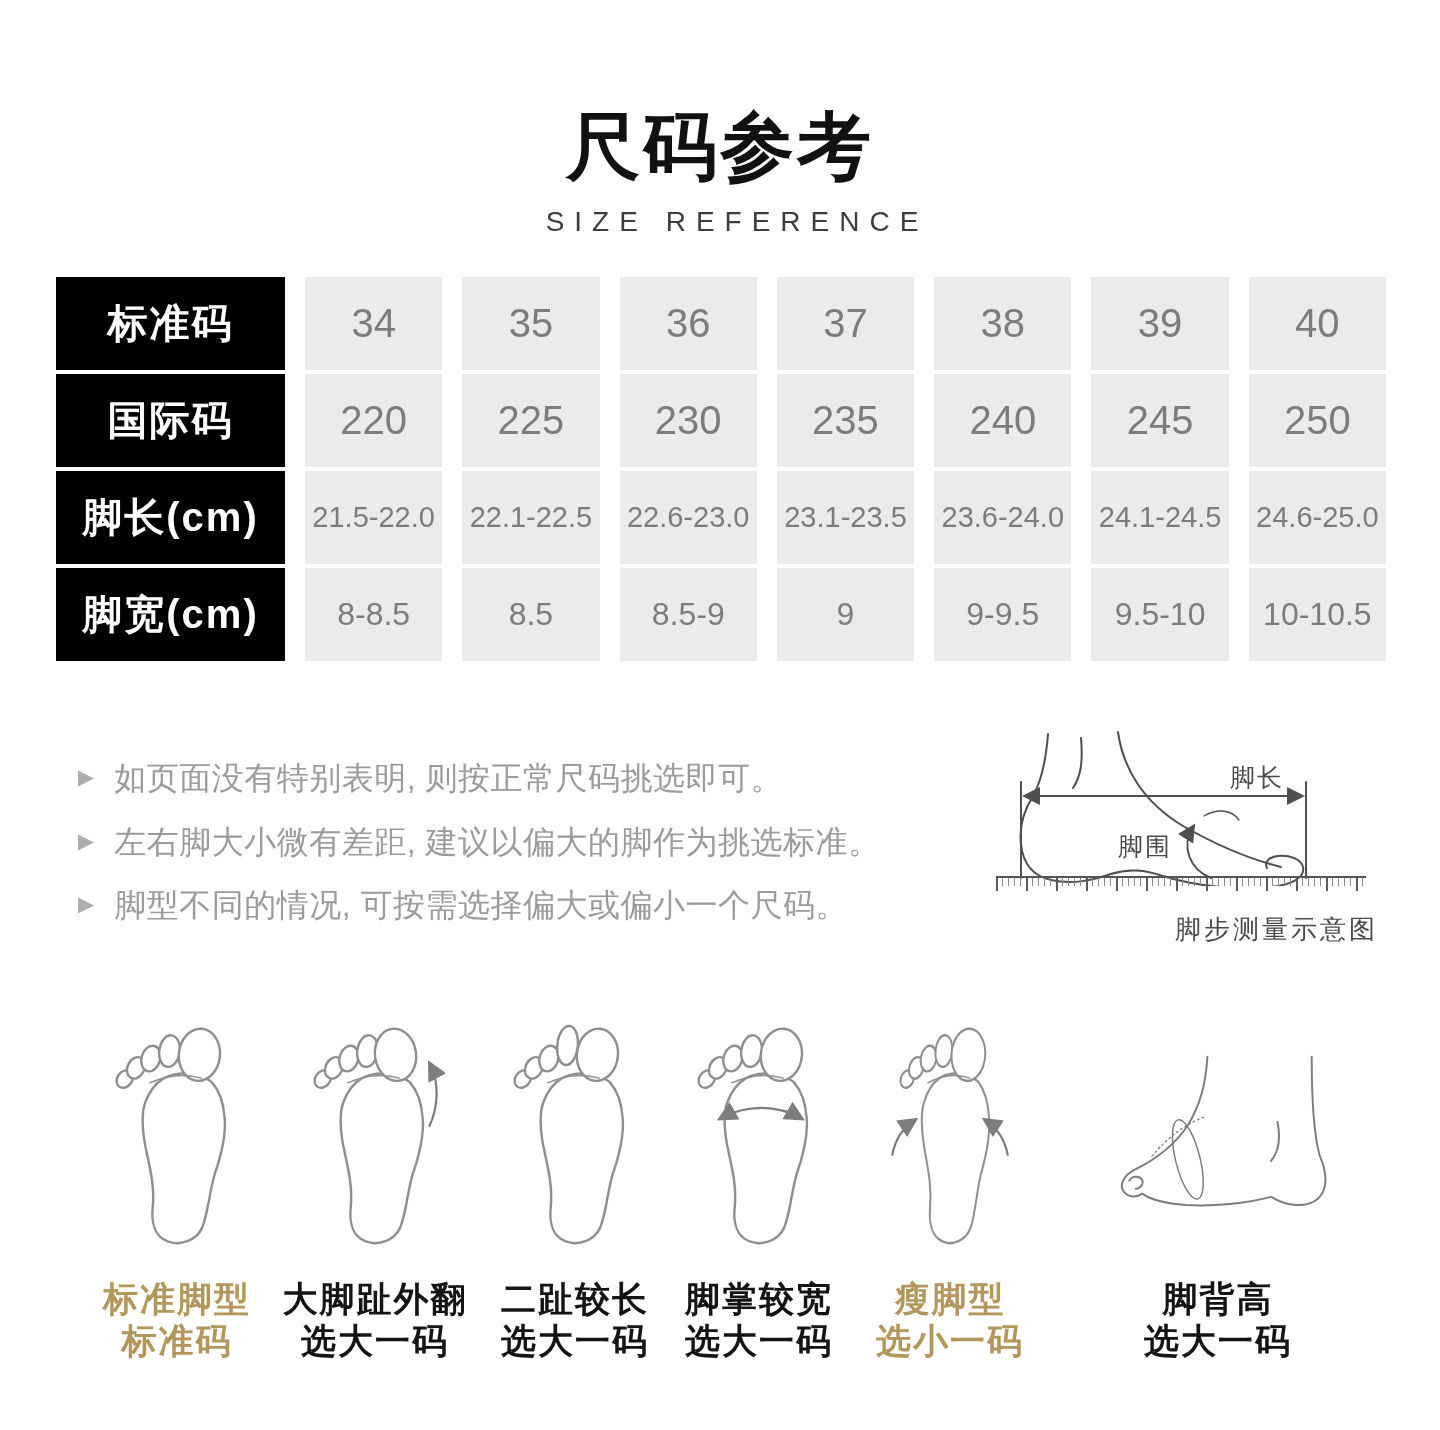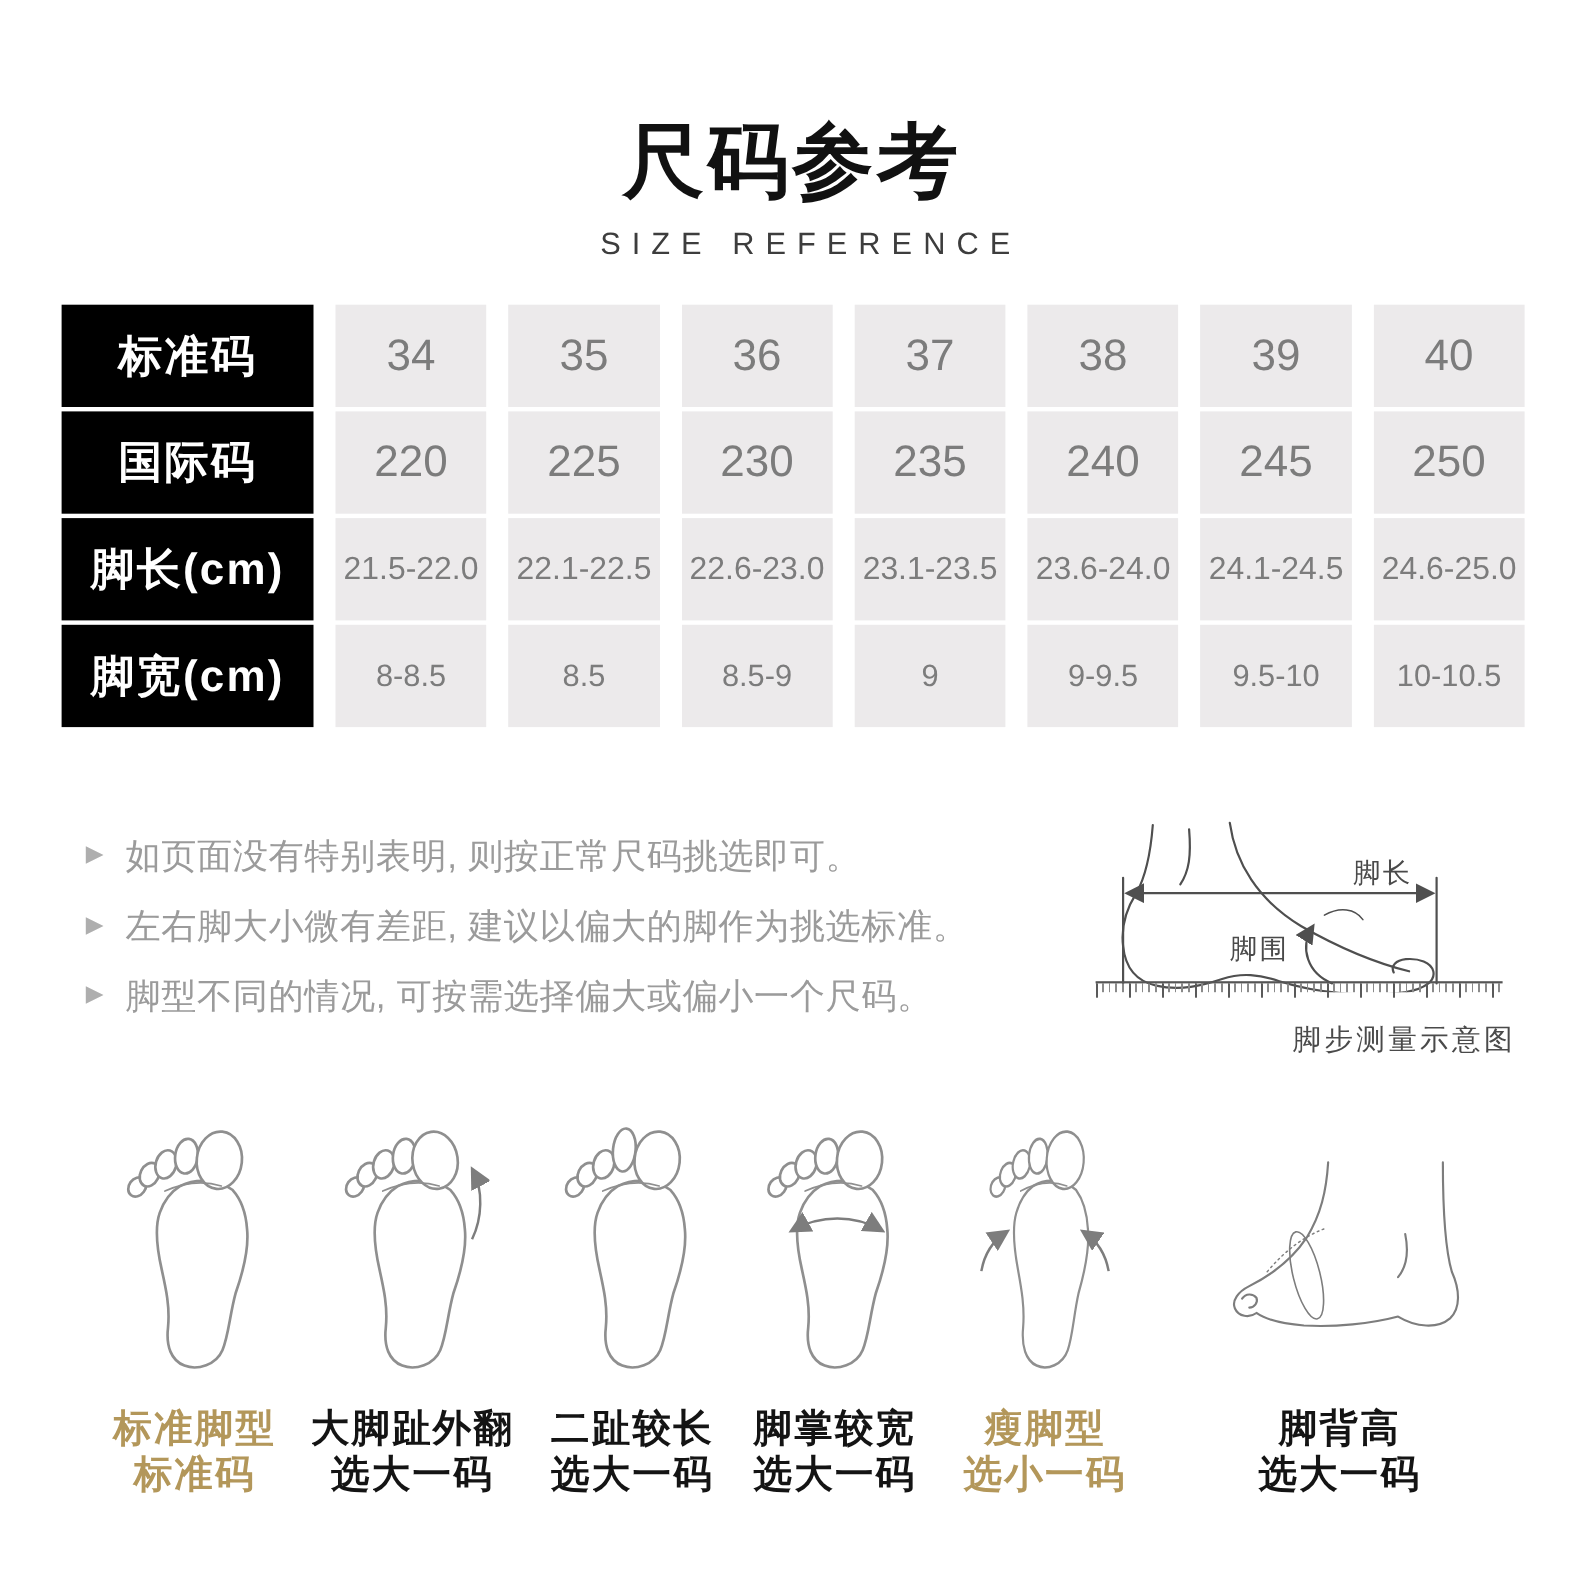--- a/index.html
+++ b/index.html
@@ -16,29 +16,29 @@
   .size-table {
     position:absolute; left:56px; top:277px; width:1330px;
     display:grid; grid-template-columns:229px repeat(7,1fr);
     gap:4px; background:#fff;
   }
   .size-table .cell { height:93px; display:flex; align-items:center; justify-content:center; }
   .size-table .th { background:#000; color:#fff; font-size:40px; font-weight:600; letter-spacing:2px; }
   .size-table .td { background:#eceaeb; color:#7c7c7c;margin-left:16px; }
   .r1 .td, .r2 .td { font-size:40px; }
   .r3 .td { font-size:29px; }
-  .r4 .td { font-size:28px; }
+  .r4 .td { font-size:32px; }
   .trow { display:contents; }
   
   .notes { position:absolute; left:78px; top:758px; }
   .note { display:flex; align-items:flex-start; margin-bottom:22px; }
   .bullet { font-size:21px; color:#aeaeae; margin-top:8px; margin-right:20px; line-height:1; }
   .note-text { font-size:32px; color:#9b9b9b; letter-spacing:0.5px; line-height:1.3; }
   
-  .measure { position:absolute; left:988px; top:744px; width:390px; height:220px; }
+  .measure { position:absolute; left:988px; top:728px; width:390px; height:220px; }
   .measure svg { position:absolute; left:0; top:0; }
   .ruler {
     position:absolute; left:8px; top:148px; width:370px; height:15px;
     border-top:2px solid #555;
     background-image:
       repeating-linear-gradient(90deg,#5a5a5a 0 2px,transparent 2px 30px),
       repeating-linear-gradient(90deg,#8a8a8a 0 1.5px,transparent 1.5px 6px);
     background-size:100% 15px,100% 8px;
     background-repeat:no-repeat;
   }

